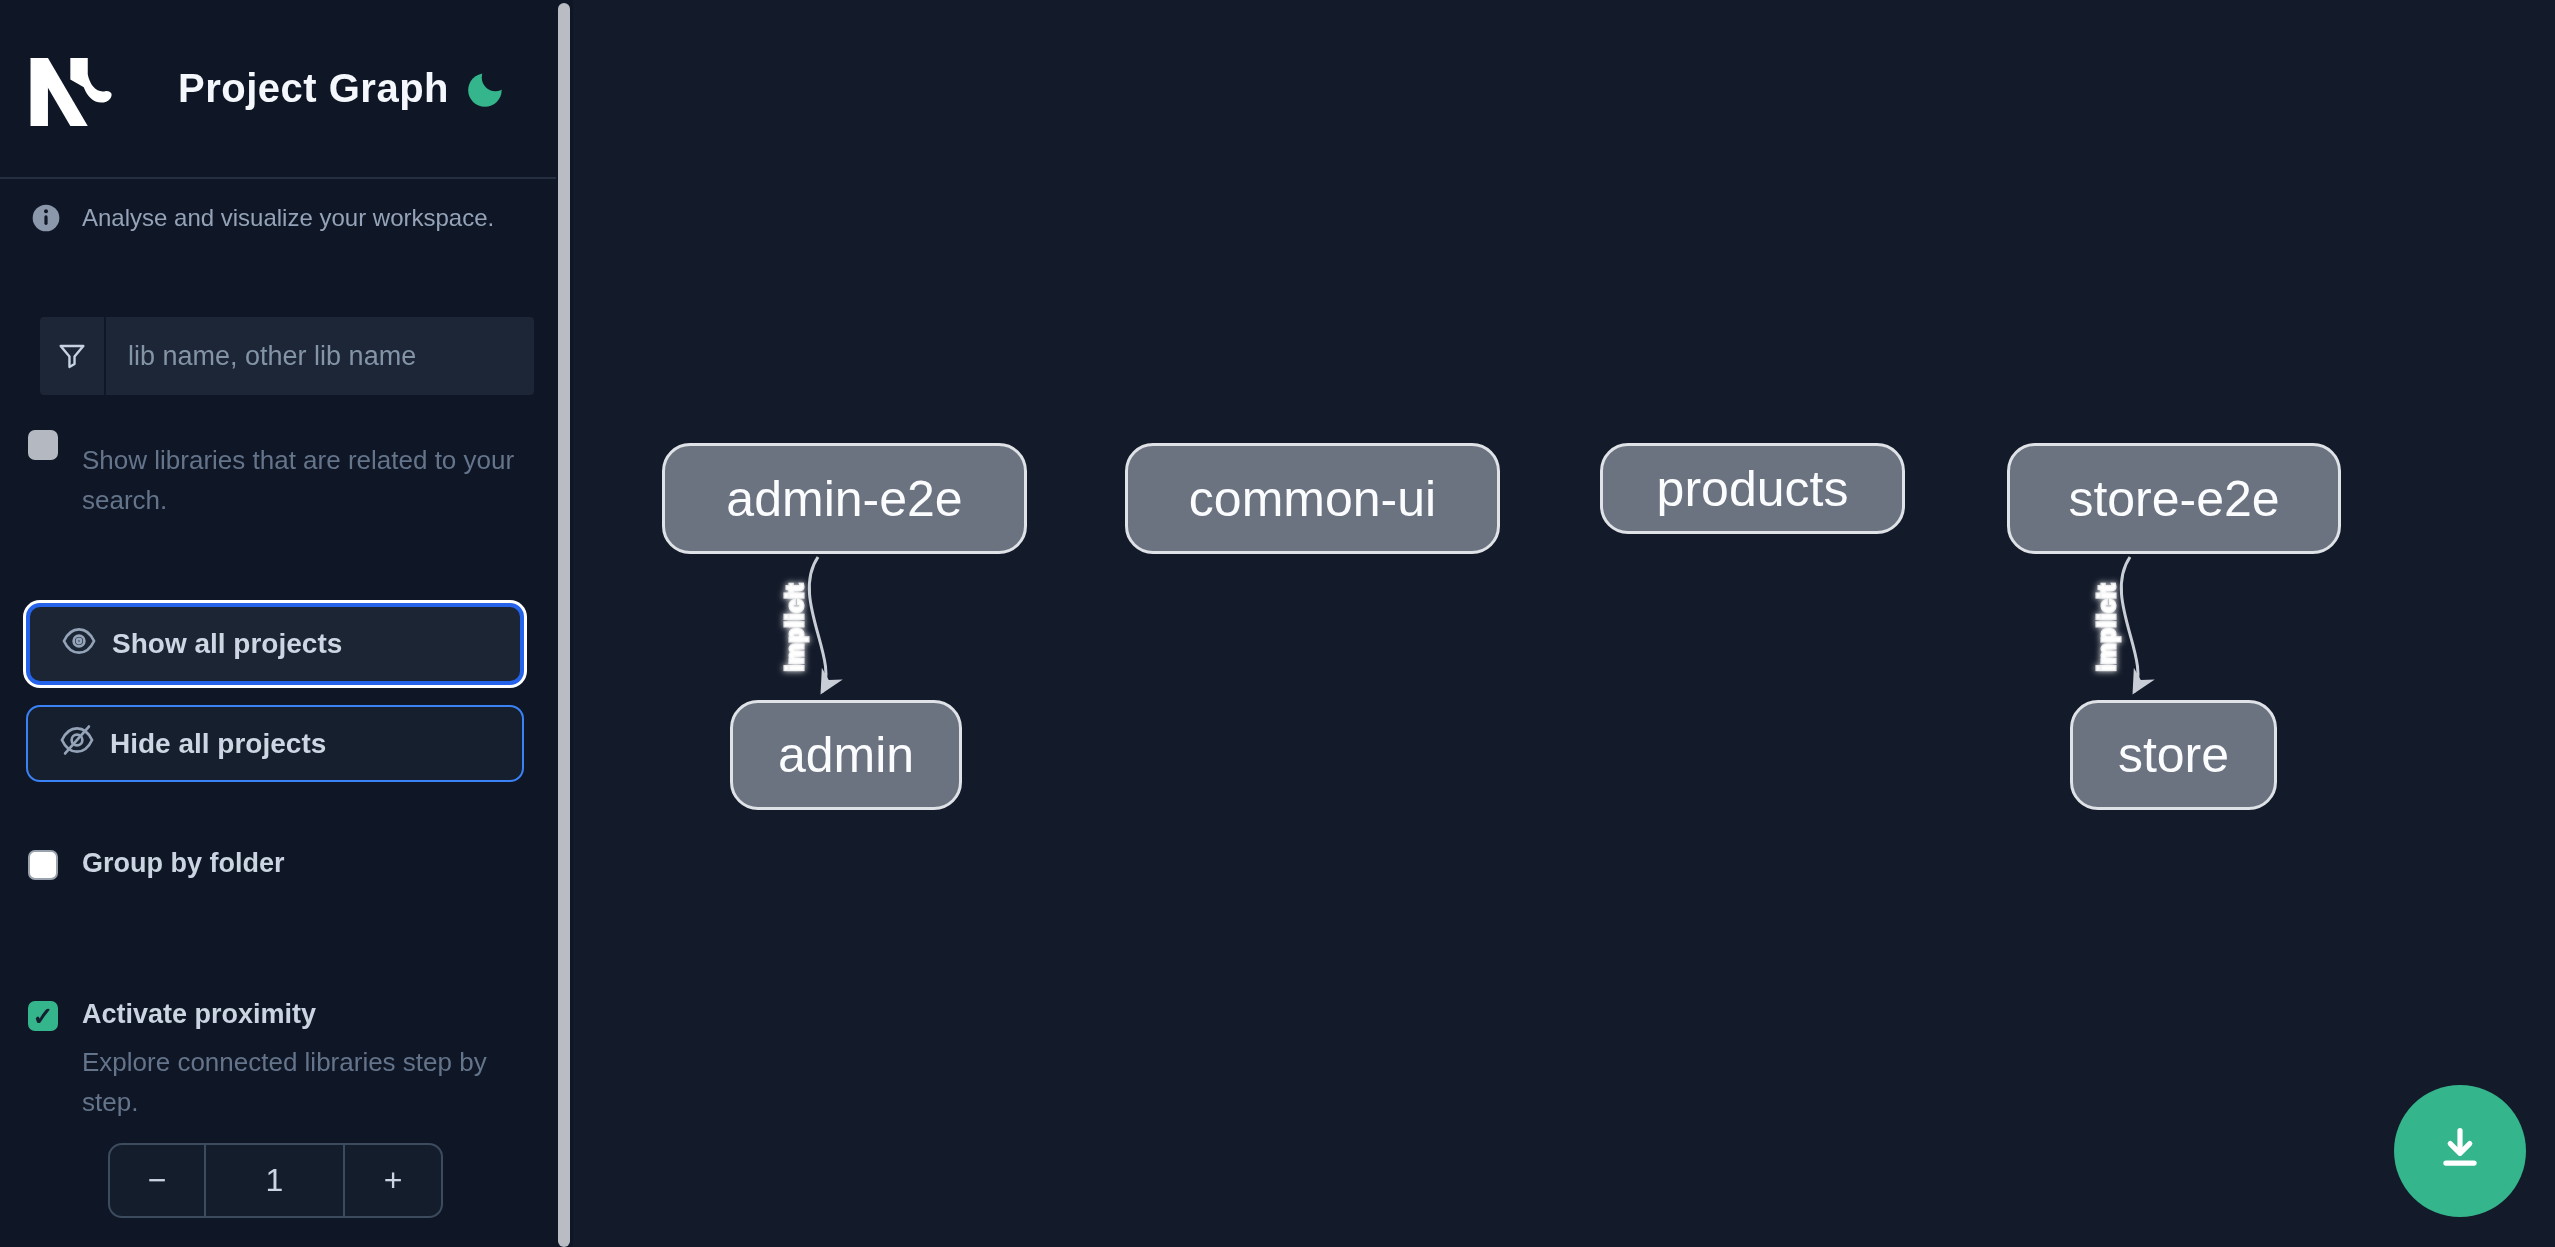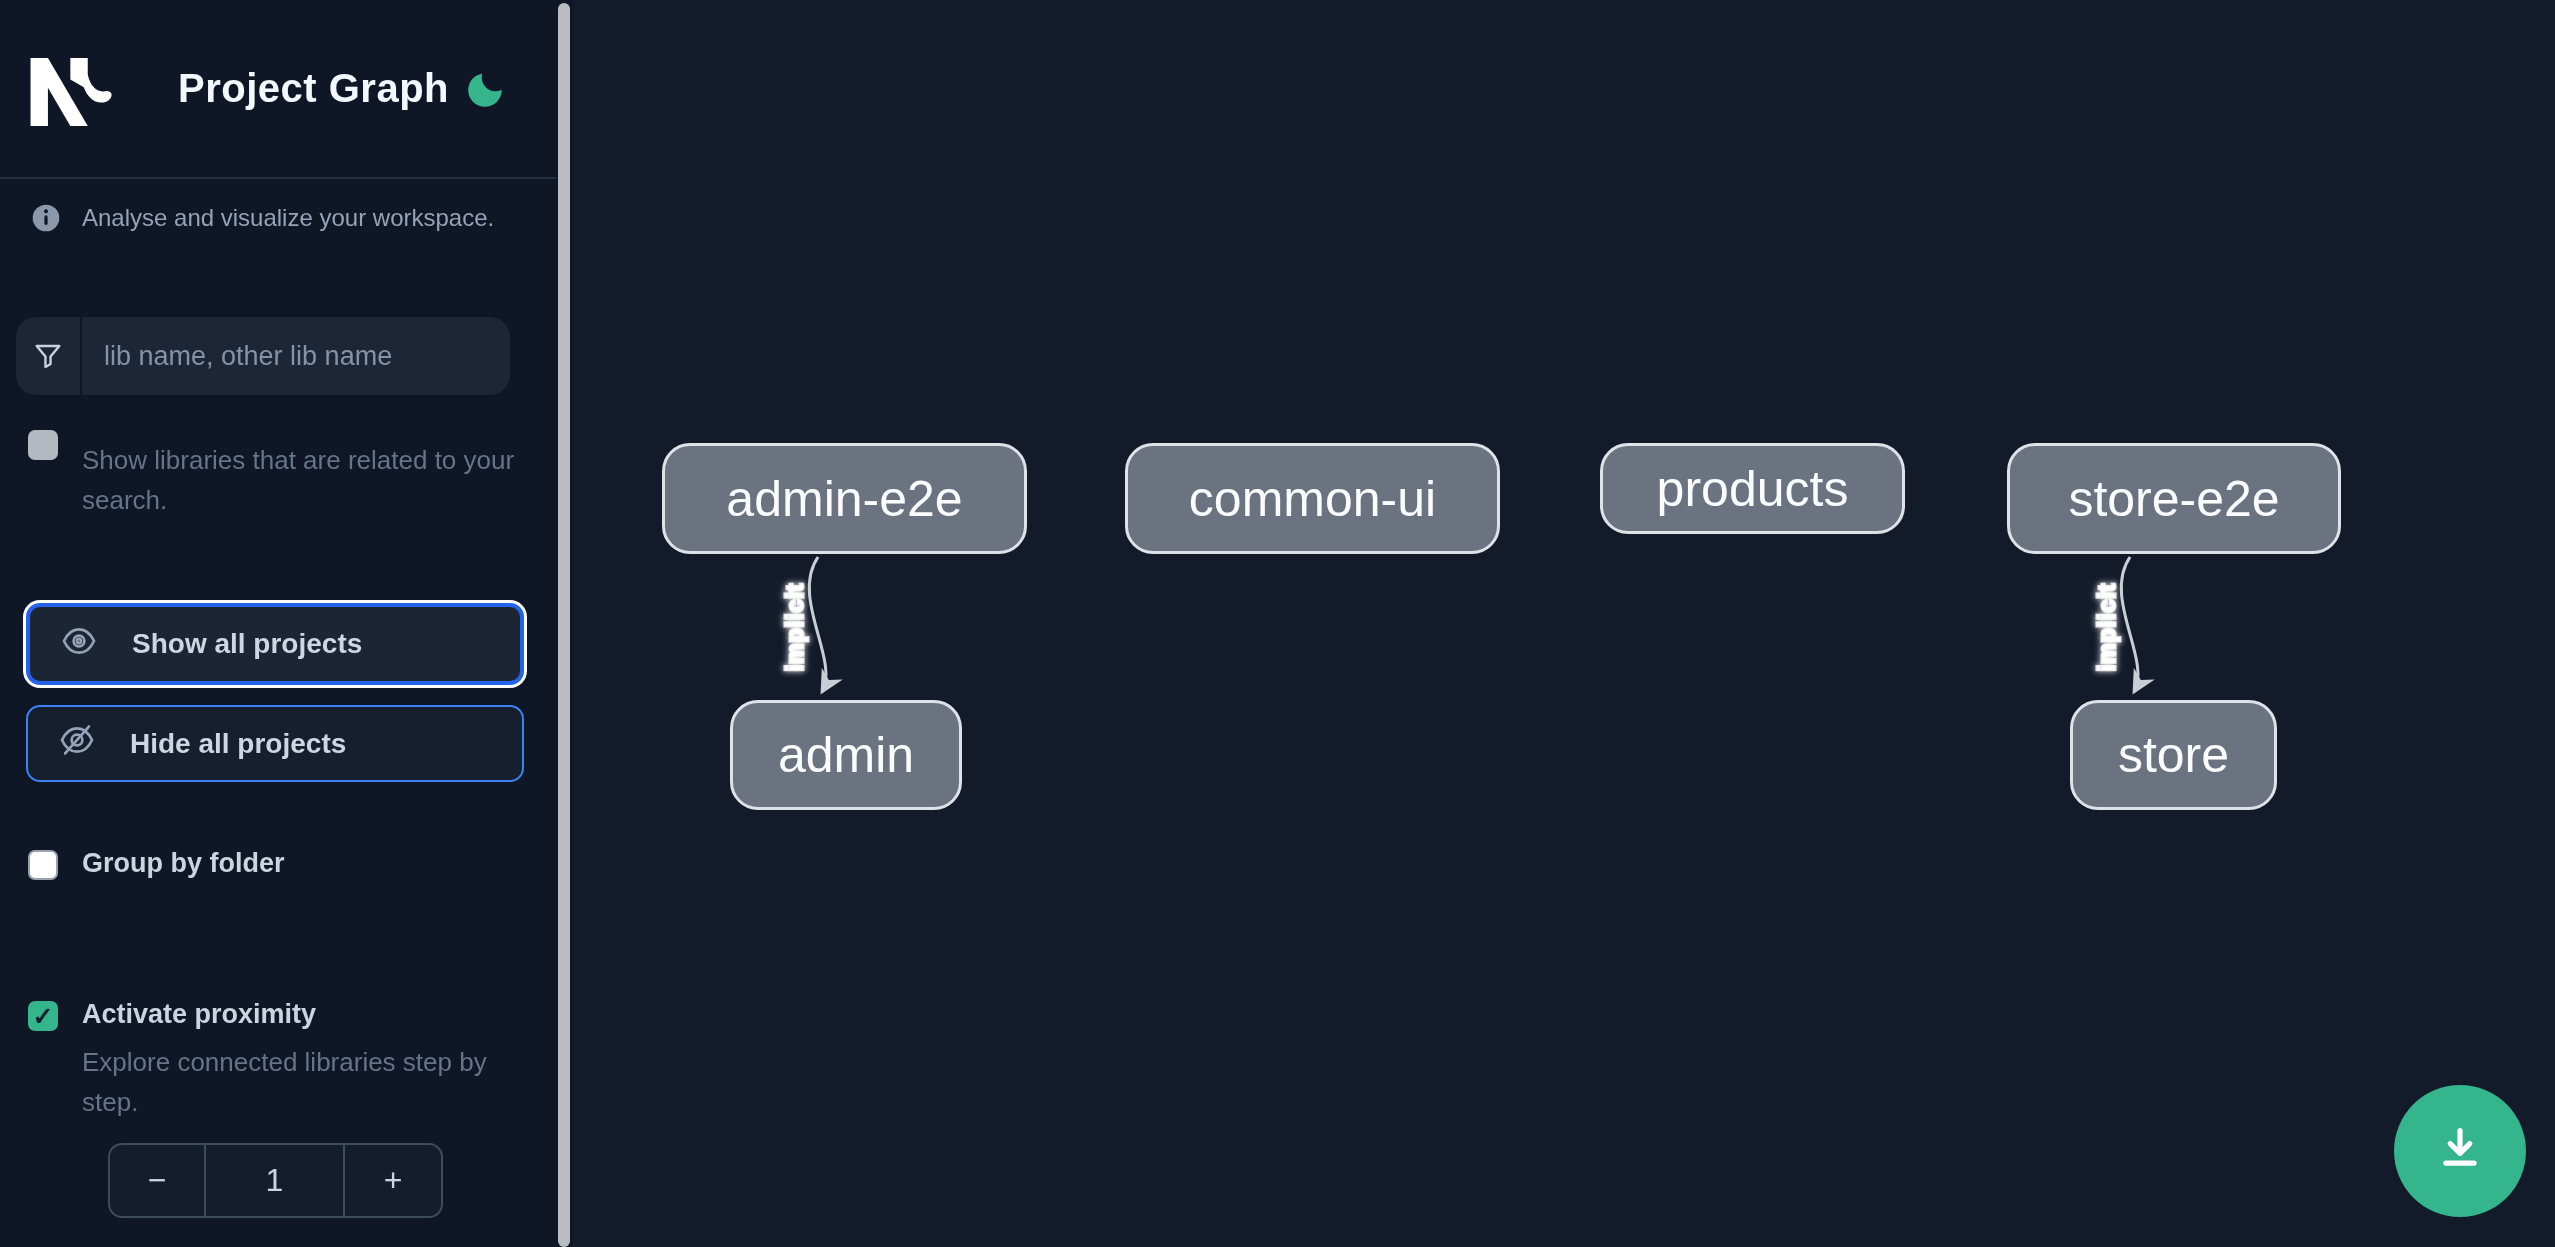--- a/index.html
+++ b/index.html
@@ -13,38 +13,38 @@
 
   .logo { position:absolute; left:30px; top:58px; width:84px; height:68px; fill:#ffffff; }
   .app-title { position:absolute; left:178px; top:66px; font-size:40px; font-weight:700; color:#f4f7fb; letter-spacing:.5px; }
   .moon { position:absolute; left:464px; top:64px; width:46px; height:46px; }
   .header-divider { position:absolute; left:0; top:177px; width:556px; height:2px; background:#242e40; }
 
   .info-row { position:absolute; left:30px; top:202px; display:flex; align-items:center; gap:20px; width:500px; }
   .info-icon { width:32px; height:32px; flex:0 0 32px; }
   .tagline { font-size:24px; color:#94a3b8; }
 
-  .search { position:absolute; left:16px; top:317px; width:494px; height:78px; background:#1c2637; border-radius:20px; display:flex; align-items:stretch; overflow:hidden; }
+  .search { position:absolute; left:40px; top:317px; width:494px; height:78px; background:#1c2637; border-radius:4px; display:flex; align-items:stretch; overflow:hidden; }
   .search-icon-cell { width:66px; display:flex; align-items:center; justify-content:center; border-right:2px solid #0f1625; }
   .search input { flex:1; background:transparent; border:none; outline:none; color:#e2e8f0; font-size:27px; padding:0 22px; font-family:"Liberation Sans", sans-serif; }
   .search input::placeholder { color:#8494a7; }
 
   .opt { position:absolute; left:28px; width:500px; }
   .opt .box { position:absolute; left:0; top:2px; width:30px; height:30px; border-radius:7px; }
   .box-gray { background:#b4b9c1; }
   .box-white { background:#ffffff; border:2px solid #9aa3ad; }
   .box-green { background:#34b58c; display:flex; align-items:center; justify-content:center;
                color:#14202f; font-size:25px; font-weight:700; line-height:1; }
   .opt .opt-label { display:block; margin-left:54px; font-size:27px; font-weight:700; color:#cbd5e1; }
   .opt .opt-desc { display:block; margin-left:54px; margin-top:12px; font-size:26px; line-height:40px; color:#64748b; }
   .opt-related { top:428px; } .opt-related .opt-desc { width:446px; }
   .opt-folder  { top:848px; } .opt-folder  .opt-desc { width:446px; }
   .opt-prox    { top:999px; } .opt-prox    .opt-desc { width:424px; }
 
-  .btn { position:absolute; left:26px; width:498px; display:flex; align-items:center; gap:34px;
+  .btn { position:absolute; left:26px; width:498px; display:flex; align-items:center; gap:14px;
          padding-left:30px; border-radius:14px; cursor:pointer; color:#cdd6e2; font-size:28px; font-weight:700; }
   .btn svg { flex:0 0 auto; }
   .btn-show { top:603px; height:82px; background:#1b2534; border:4px solid #2563eb; box-shadow:0 0 0 3px #ffffff; }
   .btn-hide { top:705px; height:77px; background:#151f2e; border:2px solid #3b82f6; }
 
   .stepper { position:absolute; left:108px; top:1143px; width:335px; height:75px; border:2px solid #3d4b5e;
              border-radius:14px; background:#141d2c; display:flex; overflow:hidden; }
   .stepper .cell { display:flex; align-items:center; justify-content:center; color:#cbd5e1; font-size:32px; }
   .step-dec { width:96px; border-right:2px solid #3d4b5e; cursor:pointer; }
   .step-val { flex:1; color:#e2e8f0; font-size:30px; }

